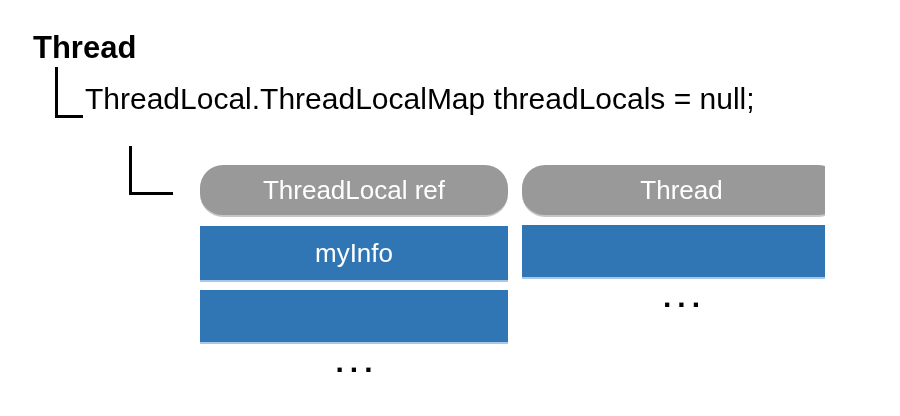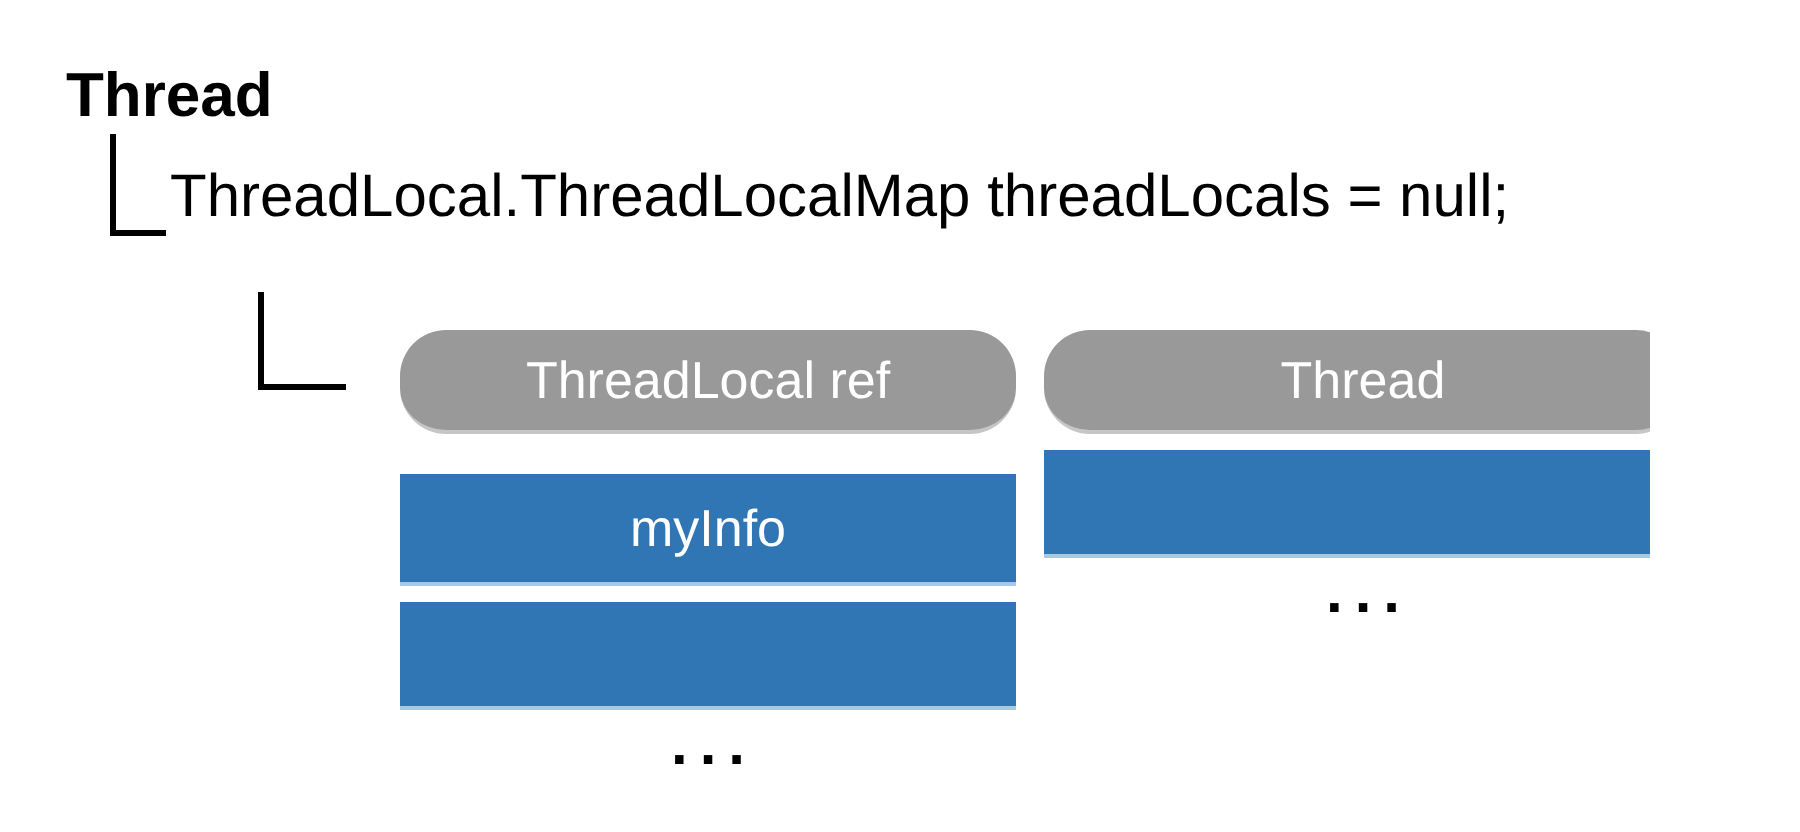--- a/index.html
+++ b/index.html
@@ -74,21 +74,21 @@
   .cell.header {
     height: 52px;
     background: var(--header-bg, #999999);
     border-bottom: 2px solid #c6c6c6;
     border-radius: 23px;
   }
   .cell.body {
     background: var(--cell-bg, #3076B5);
     border-bottom: 2px solid var(--cell-edge, #A9C7E8);
   }
-  .cell.row-1 { height: 56px; margin-top: 20px; text-align: center; }
+  .cell.row-1 { height: 56px; margin-top: 9px; text-align: center; }
   .cell.row-2 { height: 54px; margin-top: 8px; }
   .ellipsis {
     margin-top: 3px;
     height: 22px;
     display: flex;
     align-items: flex-end;
     justify-content: center;
     font-size: 30px;
     font-weight: bold;
     line-height: 14px;

